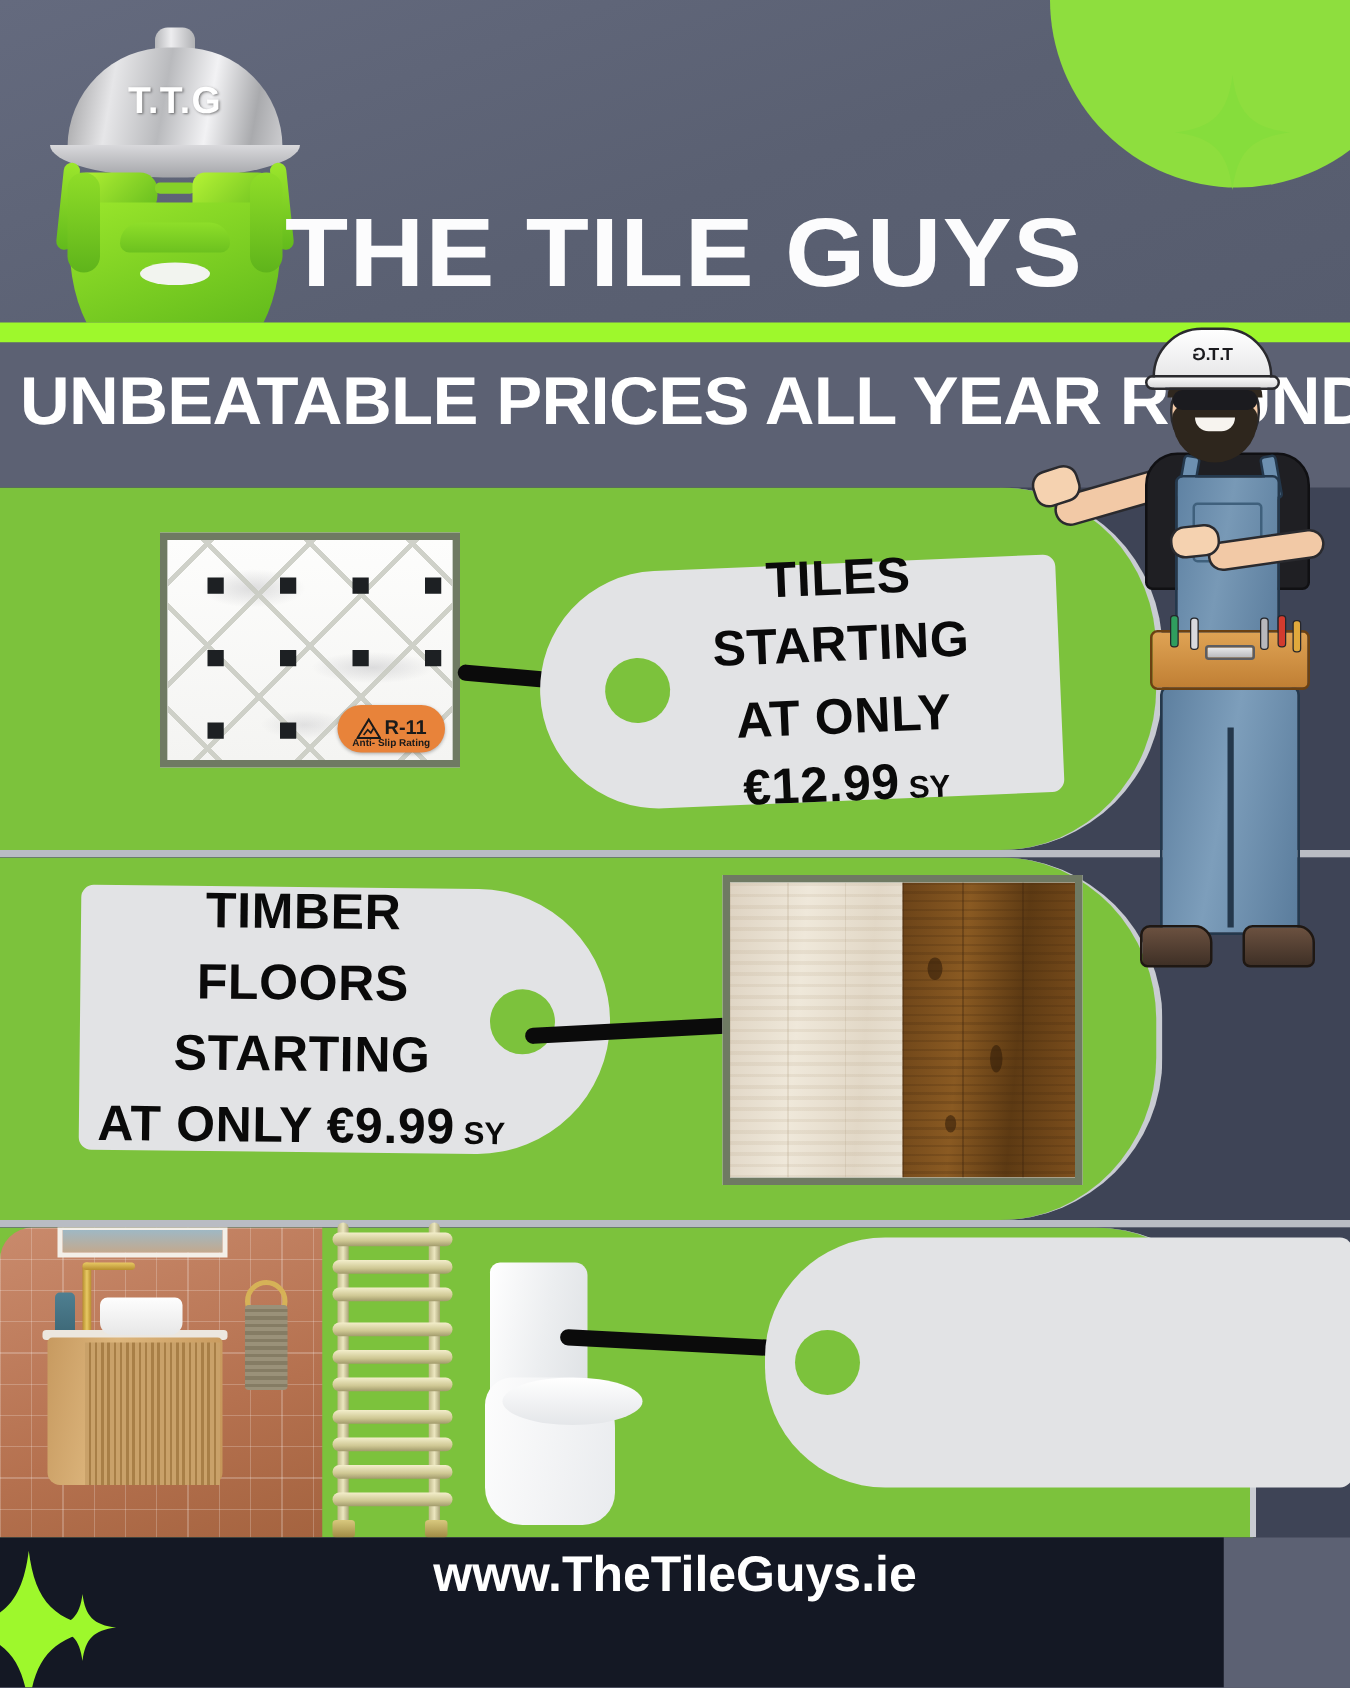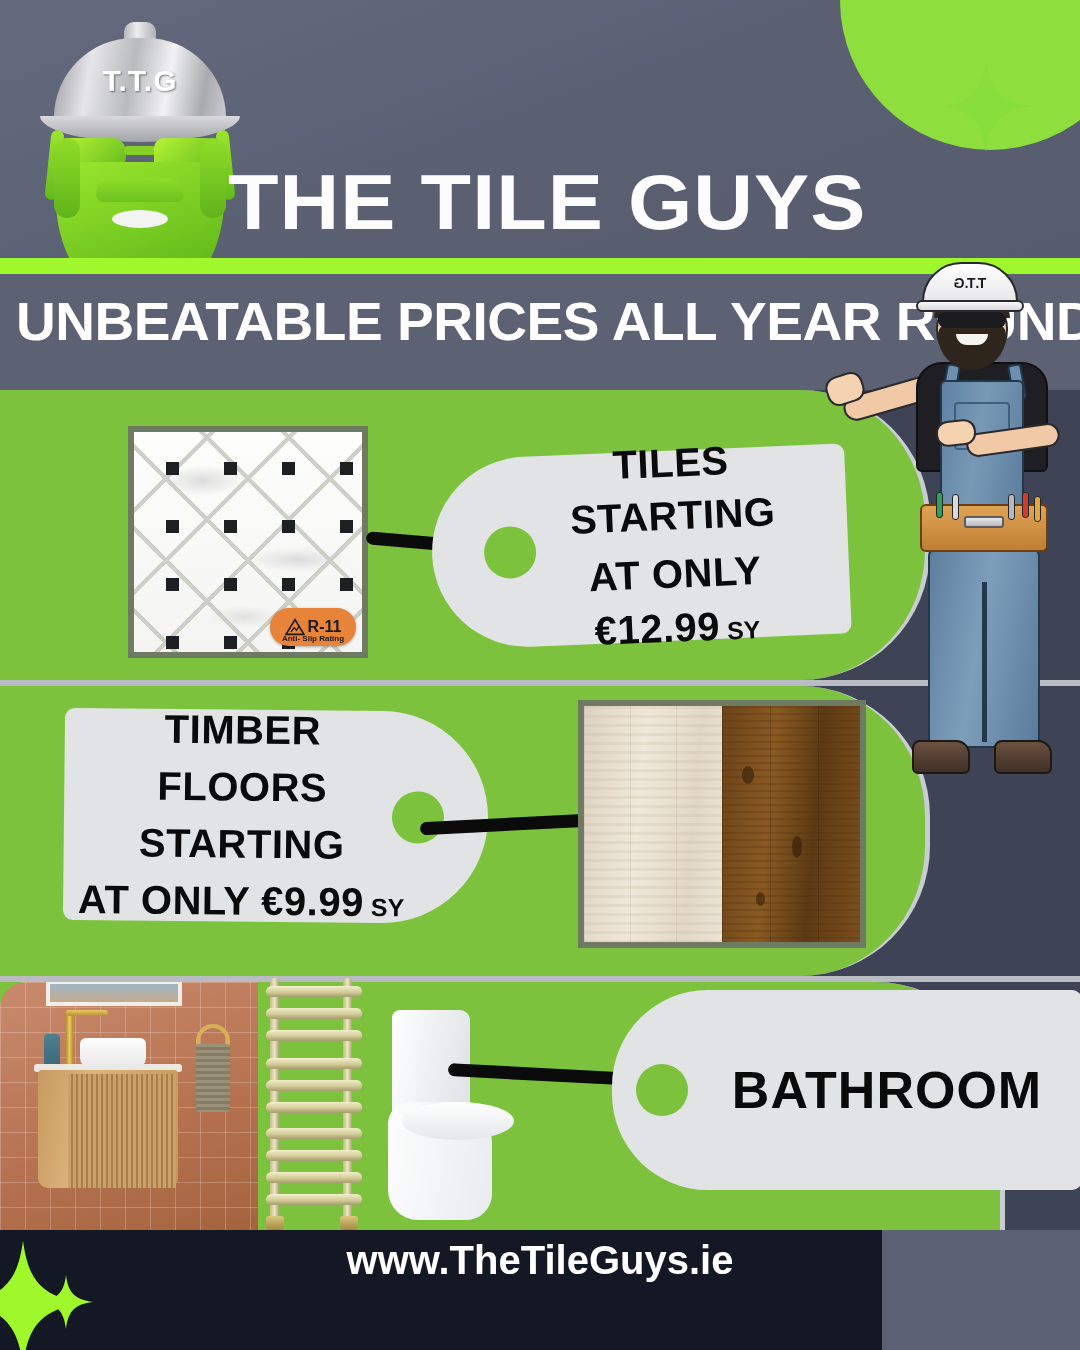--- a/index.html
+++ b/index.html
@@ -171,21 +171,21 @@
     padding-left:80px;
   }
   .tag3 .tag-hole { left:24px; top:74px; }
 
   
   .frame {
     position:absolute; border:6px solid #6f7a63; overflow:hidden; background:#fff;
   }
 
   
-  .tile-frame { left:128px; top:426px; width:240px; height:232px; }
+  .tile-frame { left:128px; top:426px; width:240px; height:188px; }
   .tile-surface {
     position:absolute; inset:0;
     background:
       radial-gradient(ellipse 60px 22px at 30% 22%, rgba(150,150,155,.30), transparent 70%),
       radial-gradient(ellipse 70px 18px at 72% 58%, rgba(140,140,148,.26), transparent 70%),
       radial-gradient(ellipse 50px 16px at 48% 84%, rgba(150,150,158,.22), transparent 70%),
       linear-gradient(180deg,#fdfdfc,#f4f4f2);
   }
   .tile-grid {
     position:absolute; inset:-60px;
@@ -403,21 +403,21 @@
   .w-boot {
     position:absolute; top:478px; width:58px; height:34px;
     background:linear-gradient(180deg,#6b5140,#3f3026); border:2px solid #1f1813;
     border-radius:8px 14px 6px 6px;
   }
   .w-boot.l { left:26px; }
   .w-boot.r { left:108px; }
 
   
   .footer {
-    position:absolute; left:0; top:1230px; width:882px; height:120px;
+    position:absolute; left:0; top:1230px; width:979px; height:120px;
     background:#141824; overflow:hidden;
   }
   .foot-line {
     position:absolute; left:0; width:1080px; text-align:center;
     color:#ffffff; font-weight:bold; white-space:nowrap;
   }
   .foot-url { top:8px; font-size:40px; }
   .foot-addr { top:62px; font-size:40px; }
 </style>
 </head>
@@ -573,21 +573,20 @@
   <div class="toilet">
     <div class="cistern"></div>
     <div class="bowl"></div>
     <div class="seat"></div>
   </div>
 
   <div class="string str3"></div>
 
   <div class="tag tag3">
     <div class="tag-hole"></div>
-    <div>BATHROOM</div>
   </div>
 
   <div class="worker">
     <div class="w-arm left"></div>
     <div class="w-hand l"></div>
     <div class="w-legs"></div>
     <div class="w-legsplit"></div>
     <div class="w-boot l"></div>
     <div class="w-boot r"></div>
     <div class="w-shirt"></div>

